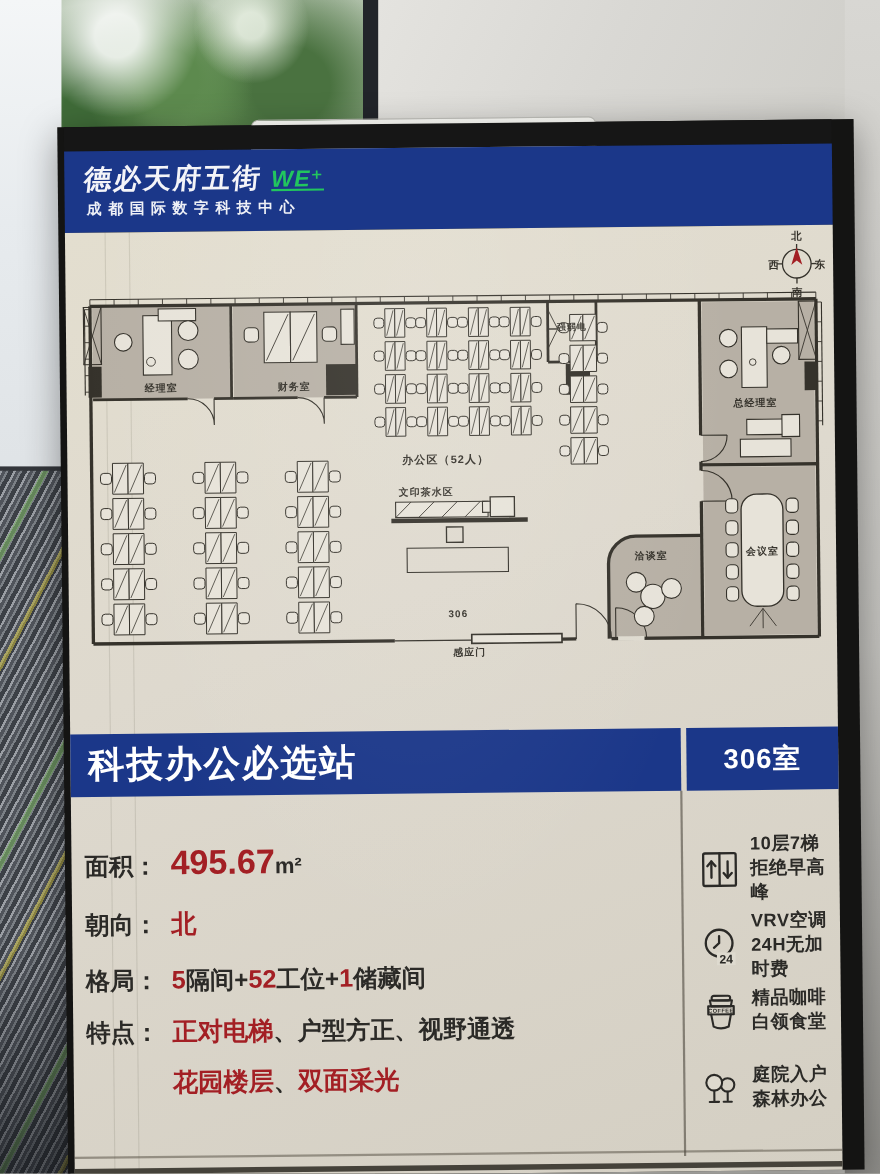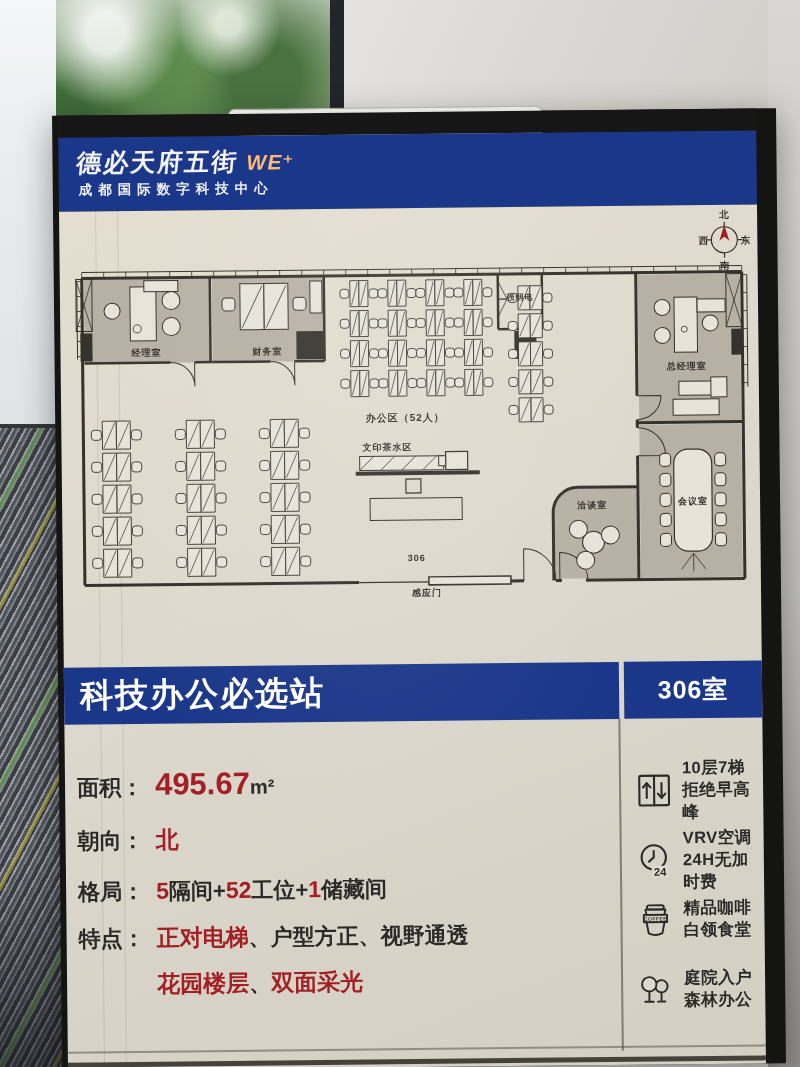--- a/index.html
+++ b/index.html
@@ -87,21 +87,21 @@
   <div class="abs carpet"></div>
   <div class="abs carpet-shade"></div>
 
   <div class="abs poster">
     <div class="poster-clip"></div>
     <div class="poster-inner">
       <div class="frame-top"></div>
       <div class="header-blue" style="background: rgb(27, 55, 137);">
         <div class="logo-row">
           <span class="logo-text">德必天府五街</span>
-          <span class="logo-mark" style="color: #fdba74;">WE⁺</span>
+          <span class="logo-mark" style="color: #22c55e; text-decoration: underline;">WE⁺</span>
         </div>
         <div class="header-subtitle">成都国际数字科技中心</div>
       </div>
 
       <div class="body-cream">
         <div class="fold" style="left:36px"></div>
         <div class="fold" style="left:58px"></div>
 
         <svg class="compass-box" id="compass" viewBox="0 0 56 64">
             <circle cx="28" cy="33" r="13" fill="none" stroke="#35322b" stroke-width="1.2"></circle>

